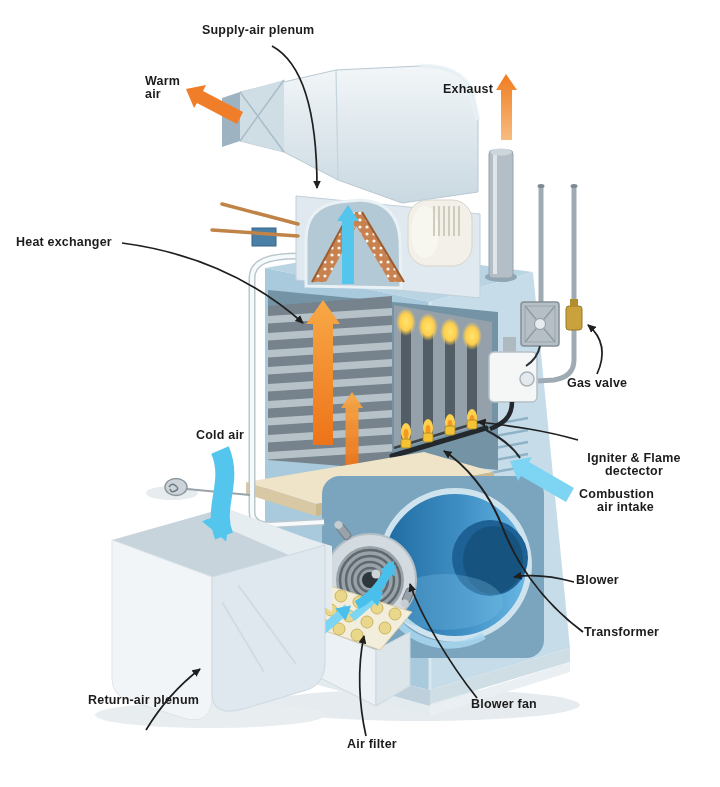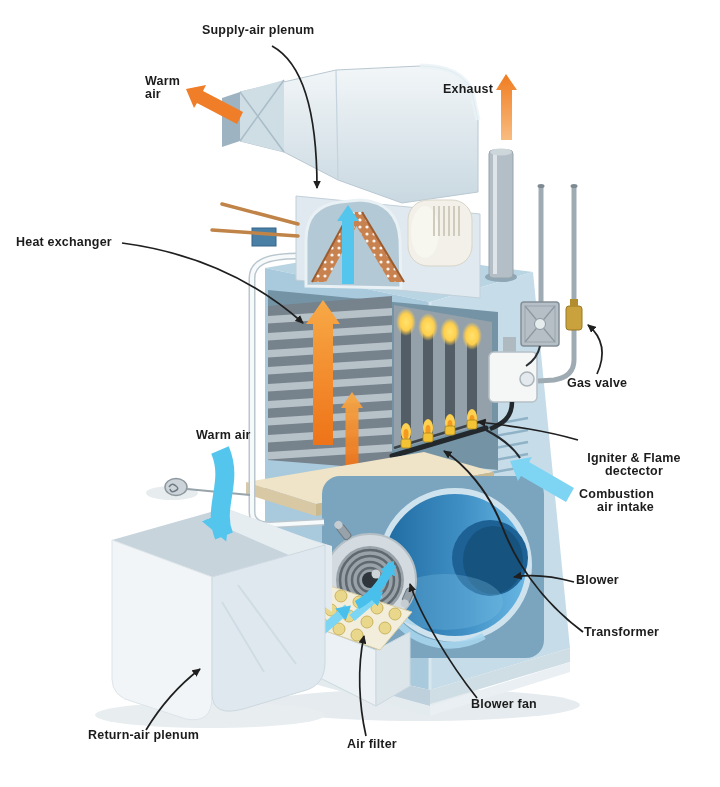--- a/index.html
+++ b/index.html
@@ -338,20 +338,20 @@
 </div>
 <div class="lbl" style="left:584px;top:626px">
   <span>Transformer</span>
 </div>
 <div class="lbl" style="left:471px;top:698px">
   <span>Blower fan</span>
 </div>
 <div class="lbl" style="left:347px;top:738px">
   <span>Air filter</span>
 </div>
-<div class="lbl" style="left:88px;top:729px">
+<div class="lbl" style="left:88px;top:694px">
   <span>Return-air plenum</span>
 </div>
 <div class="lbl" style="left:196px;top:429px">
-  <span>Warm air</span>
+  <span>Cold air</span>
 </div>
 
 </div>
 
 </body></html>

